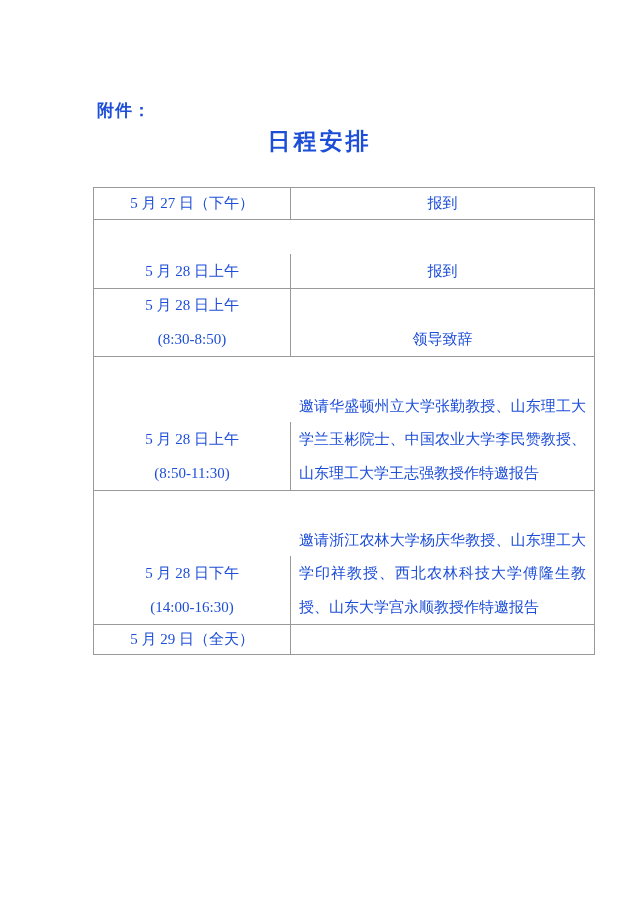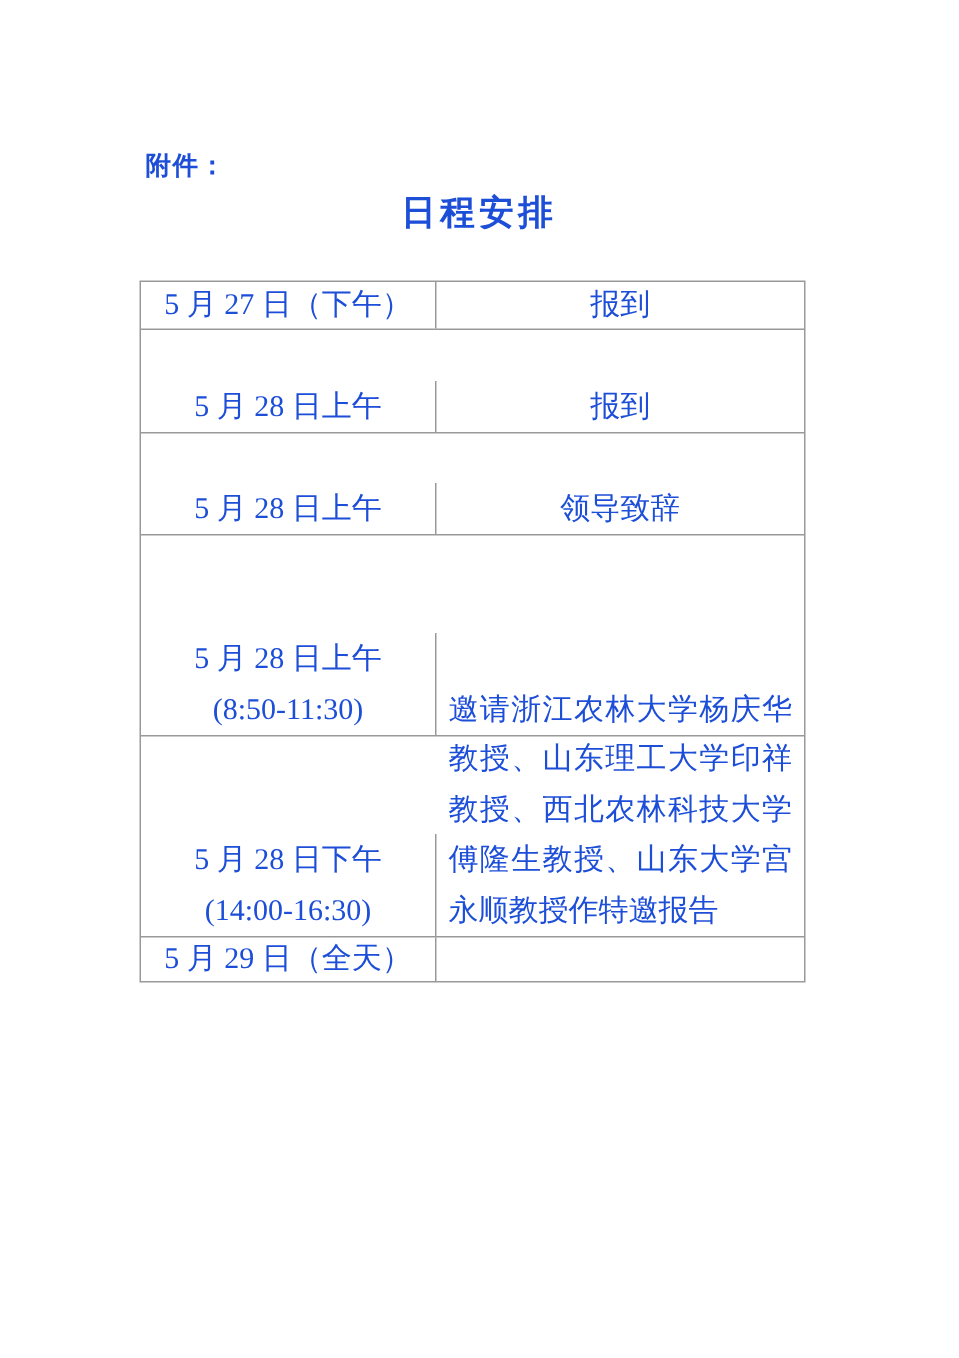--- a/index.html
+++ b/index.html
@@ -32,24 +32,24 @@
     width: 100%;
     text-align: center;
     font-weight: bold;
     font-size: 23px;
     letter-spacing: 3px;
   }
   .schedule-table {
     position: absolute;
     left: 93px;
     top: 187px;
-    width: 444px;
+    width: 502px;
     box-sizing: border-box;
     border: 1px solid #999999;
-    font-size: 20px;
+    font-size: 15px;
   }
   .t-row {
     display: flex;
     box-sizing: border-box;
   }
   .t-row + .t-row {
     border-top: 1px solid #999999;
     align-items: flex-end;
   }
   .cell {
@@ -113,30 +113,34 @@
         <div>5 月 28 日上午</div>
       </div>
       <div class="cell cell-activity activity-center">
         <div>报到</div>
       </div>
     </div>
 
     <div class="t-row row-h68">
       <div class="cell cell-date">
         <div>5 月 28 日上午</div>
+        <div>(8:30-8:50)</div>
       </div>
       <div class="cell cell-activity activity-center">
         <div>领导致辞</div>
       </div>
     </div>
 
     <div class="t-row row-h134">
       <div class="cell cell-date">
         <div>5 月 28 日上午</div>
         <div>(8:50-11:30)</div>
+      </div>
+      <div class="cell cell-activity activity-justify">
+        <div>邀请华盛顿州立大学张勤教授、山东理工大学兰玉彬院士、中国农业大学李民赞教授、山东理工大学王志强教授作特邀报告</div>
       </div>
     </div>
 
     <div class="t-row row-h134">
       <div class="cell cell-date">
         <div>5 月 28 日下午</div>
         <div>(14:00-16:30)</div>
       </div>
       <div class="cell cell-activity activity-justify">
         <div>邀请浙江农林大学杨庆华教授、山东理工大学印祥教授、西北农林科技大学傅隆生教授、山东大学宫永顺教授作特邀报告</div>

